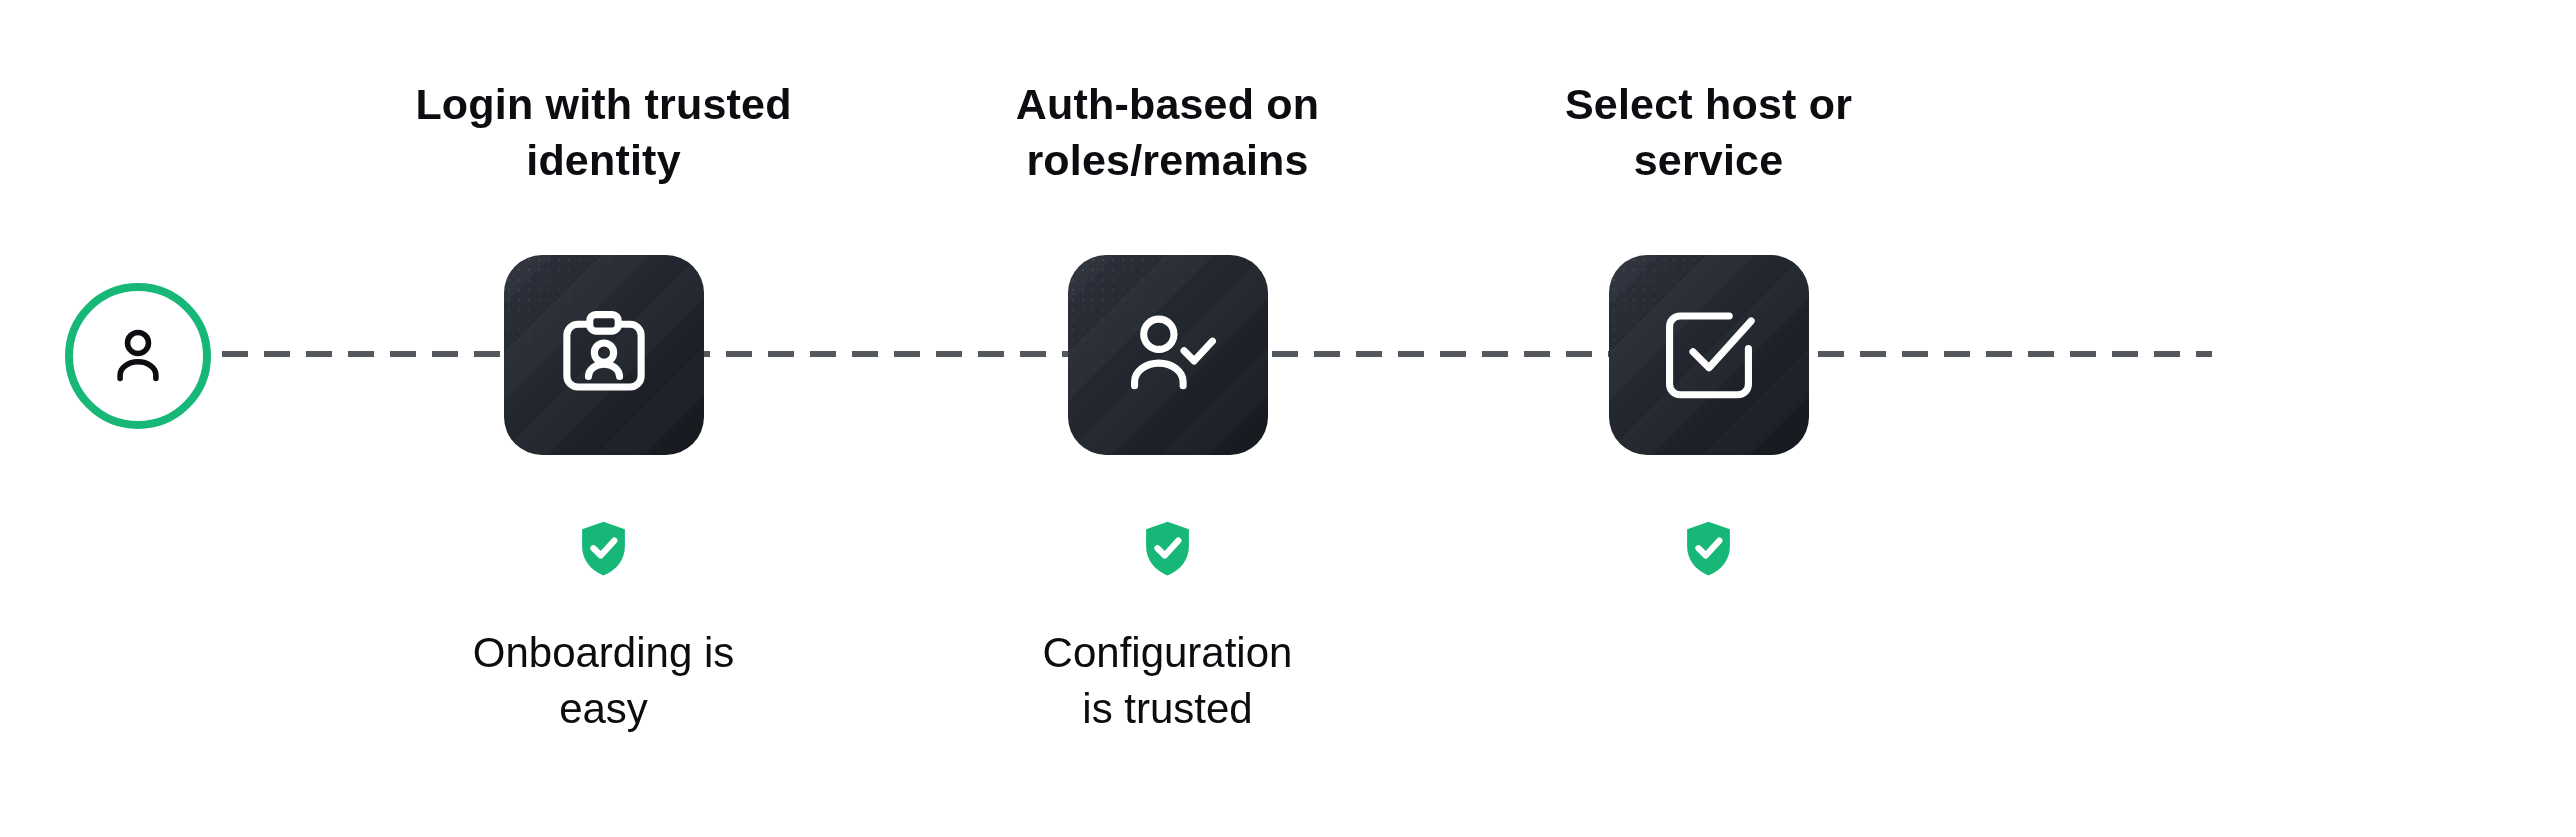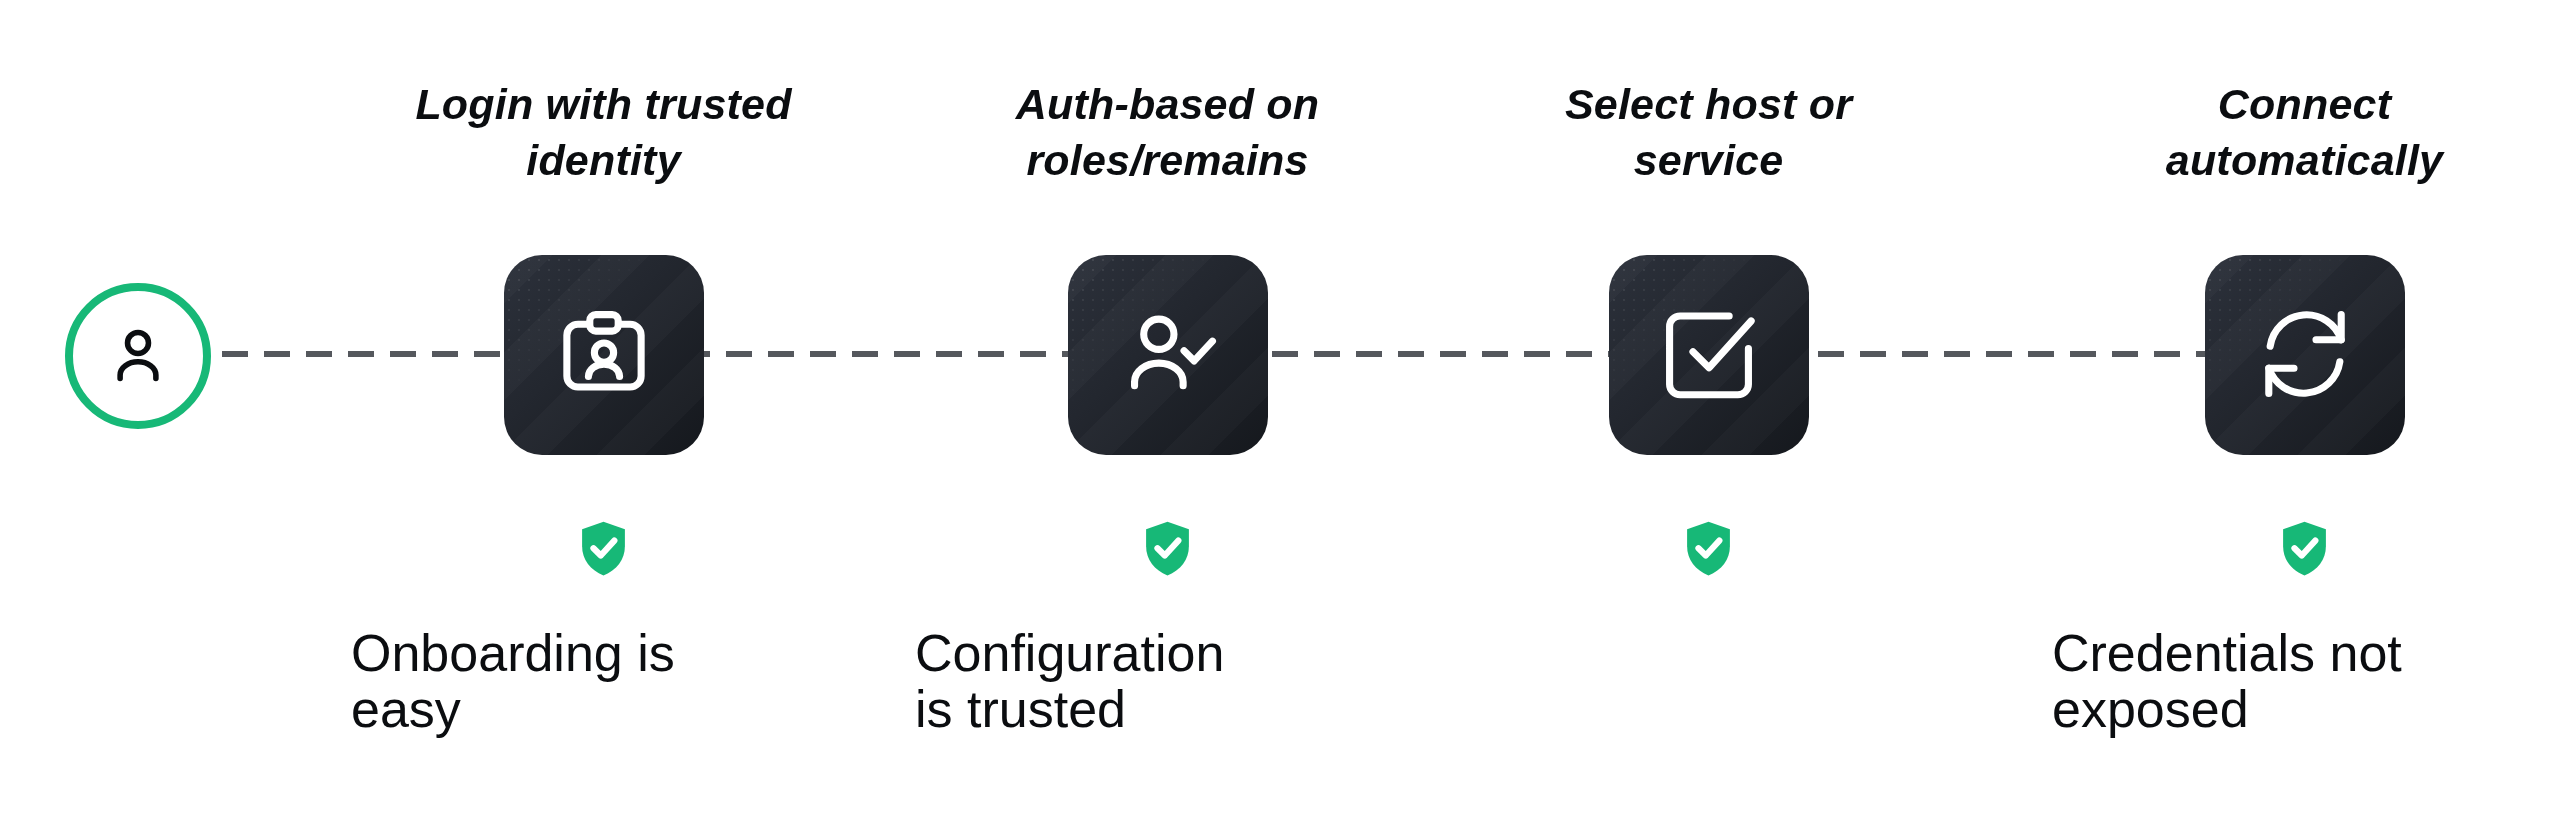--- a/index.html
+++ b/index.html
@@ -39,21 +39,20 @@
     z-index:1;
   }
   .step-title{
     position:absolute;top:76px;left:0;
     width:100%;
     text-align:center;
     font-size:43px;line-height:56px;
     font-weight:700;
     white-space:pre-line;
     letter-spacing:0.2px;
-    font-style:italic;
   }
   .tile{
     position:absolute;top:255px;left:153px;
     width:200px;height:200px;
     border-radius:38px;
     background:linear-gradient(135deg,#2c313b 0%,#23272f 42%,#15181d 100%);
     display:flex;align-items:center;justify-content:center;
     overflow:hidden;
   }
   .tile::before{ 
@@ -72,22 +71,22 @@
   .tile svg{width:110px;height:110px;position:relative;z-index:1;}
   .shield{
     position:absolute;top:511px;left:0;
     width:100%;
     display:flex;justify-content:center;
   }
   .shield svg{width:65px;height:76px;}
   .step-benefit{
     position:absolute;top:625px;left:0;
     width:100%;
-    text-align:left;
-    font-size:52px;line-height:56px;
+    text-align:center;
+    font-size:42px;line-height:56px;
     font-weight:400;
     white-space:pre-line;
   }
   .s1{left:351px;} .s2{left:915px;} .s3{left:1456px;} .s4{left:2052px;}
 </style>
 </head>
 <body>
 
 <div class="canvas">
 
@@ -159,37 +158,15 @@
       </span>
     </div>
     <div class="shield">
       <svg viewBox="0 0 24 24">
         <path fill="#17b877" d="M12 1.9 L19.9 4.7 V11 C19.9 16.1 16.8 19.7 12 21.8 C7.2 19.7 4.1 16.1 4.1 11 V4.7 Z"></path>
         <path d="M8.3 11.7 l2.7 2.7 5-5.5" fill="none" stroke="#ffffff" stroke-width="2.3" stroke-linecap="round" stroke-linejoin="round"></path>
       </svg>
     </div>
   </div>
 
-  <div class="step s4">
-    <div class="step-title">Connect
-automatically</div>
-    <div class="tile">
-      <span>
-        <svg viewBox="0 0 24 24" fill="none" stroke="#ffffff" stroke-width="1.55" stroke-linecap="round" stroke-linejoin="round">
-          <path d="M4.4 10.3 A8 8 0 0 1 19.9 8.9"></path>
-          <path d="M19.9 3.4 V8.9 H14.4"></path>
-          <path d="M19.6 13.7 A8 8 0 0 1 4.1 15.1"></path>
-          <path d="M4.1 20.6 V15.1 H9.6"></path>
-        </svg>
-      </span>
-    </div>
-    <div class="shield">
-      <svg viewBox="0 0 24 24">
-        <path fill="#17b877" d="M12 1.9 L19.9 4.7 V11 C19.9 16.1 16.8 19.7 12 21.8 C7.2 19.7 4.1 16.1 4.1 11 V4.7 Z"></path>
-        <path d="M8.3 11.7 l2.7 2.7 5-5.5" fill="none" stroke="#ffffff" stroke-width="2.3" stroke-linecap="round" stroke-linejoin="round"></path>
-      </svg>
-    </div>
-    <div class="step-benefit">Credentials not
-exposed</div>
-  </div>
 
 </div>
 
 
 </body></html>

